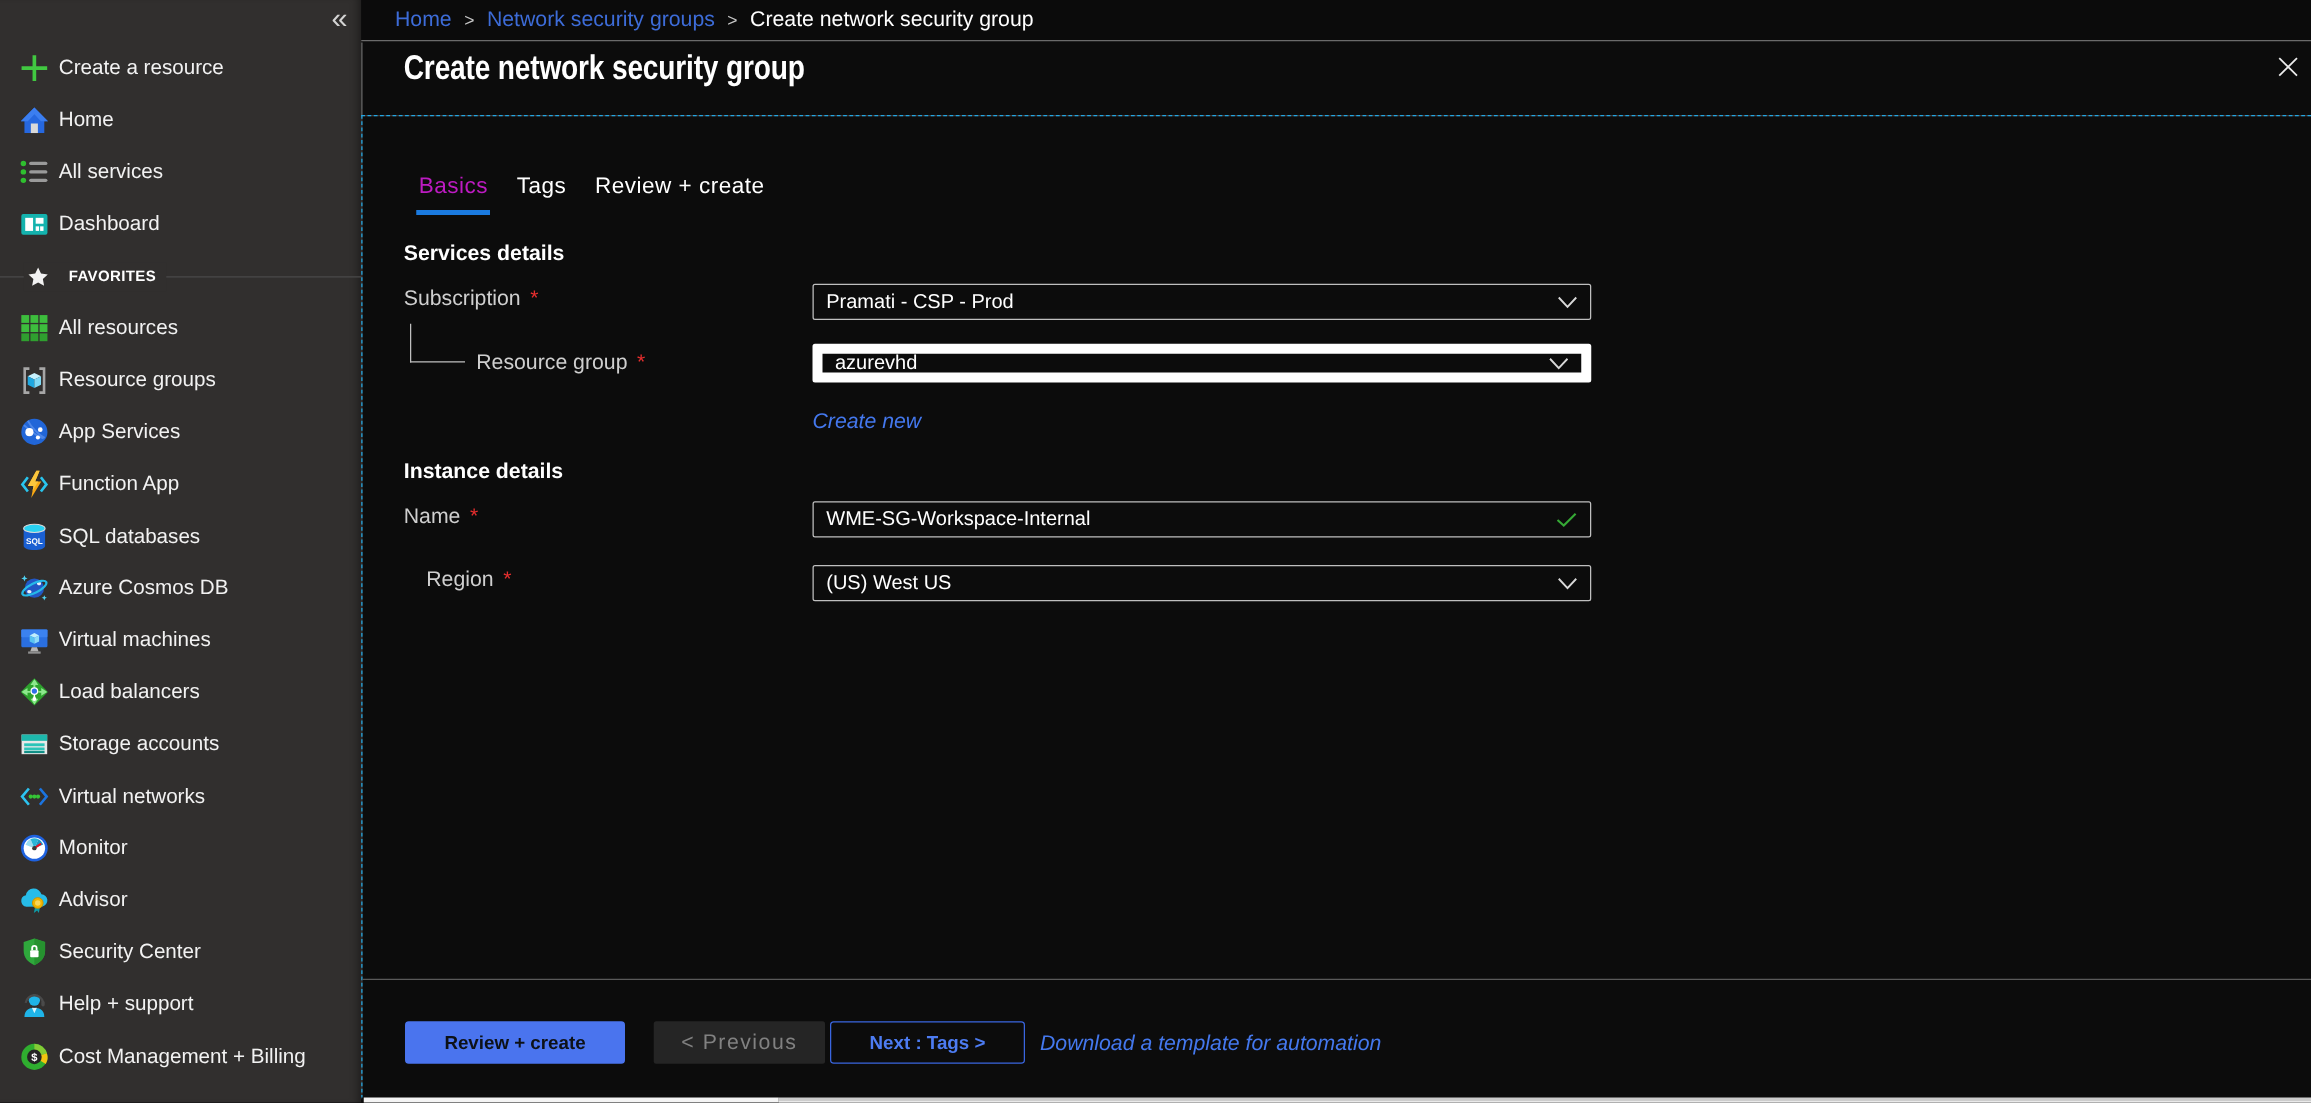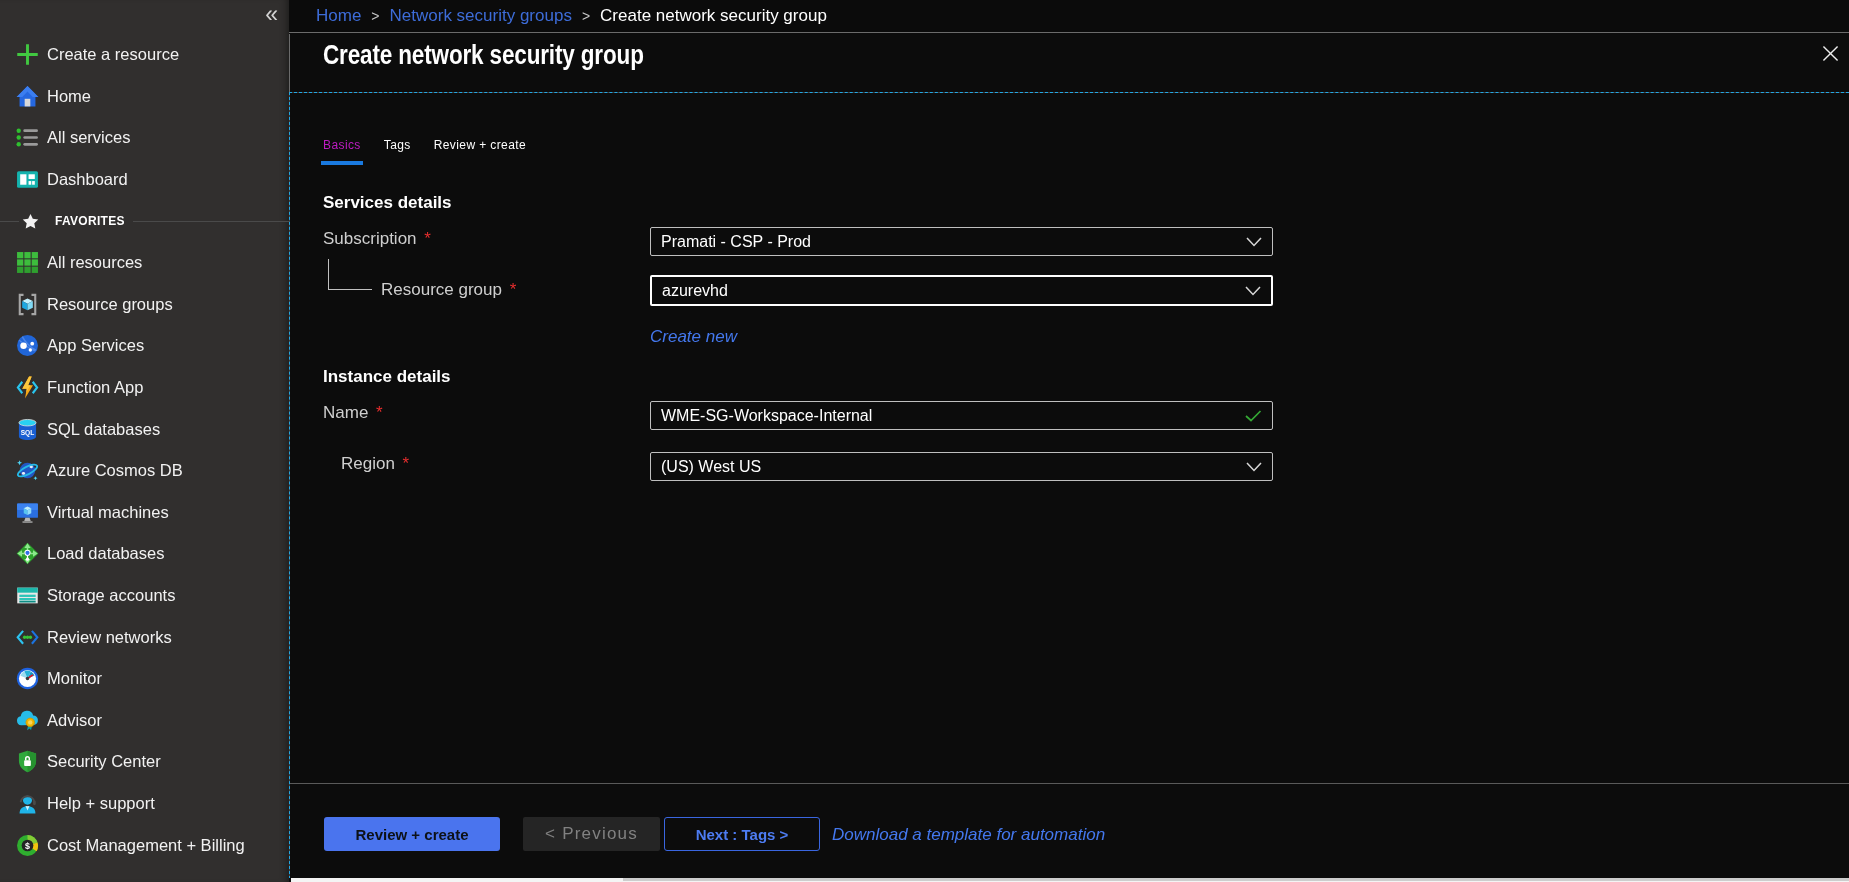--- a/index.html
+++ b/index.html
@@ -30,31 +30,31 @@
 #underh { position:absolute; left:0; top:92px; right:0; height:1px; background:#423a38; }
 #underv { position:absolute; left:0; top:92px; width:1px; height:787px; background:#423a38; }
 #wrap { position:absolute; left:0; top:92px; right:0; height:787px;
   border-left:1px dashed #22a7e4; border-top:1px dashed #22a7e4; background:transparent; }
 #content { position:absolute; left:0; top:0; right:0; height:690px; }
 #footer { position:absolute; left:0; top:690px; right:0; height:96px; border-top:1px solid #5a5a5a; }
 #strip { position:absolute; left:0; top:878px; right:0; height:4px; background:#0c0c0c; }
 #strip .w1 { position:absolute; left:2px; width:332px; top:0; height:4px; background:#f4f4f4; }
 #strip .w2 { position:absolute; left:334px; right:0; top:0; height:4px; background:#cdcdcd; border-bottom:1px solid #f4f4f4; }
 
-#tabs { position:absolute; left:33px; top:45px; display:flex; font-size:12px; }
+#tabs { position:absolute; left:45px; top:45px; display:flex; font-size:18px; }
 #tabs .tab { margin-right:23px; padding-bottom:13px; color:#fff; letter-spacing:0.4px; }
 #tabs .tab.active { color:#bd1bc2; border-bottom:4px solid #1a7ae0; padding-bottom:9px; margin-left:-2px; padding-left:2px; padding-right:2px; margin-right:21px; }
 
 .h2 { position:absolute; left:33px; color:#fff; font-size:17px; font-weight:bold; }
 .lbl { position:absolute; color:#cfcfcf; font-size:17px; }
 .lbl .req { color:#e62e2e; margin-left:3px; }
 .field { position:absolute; left:360px; width:623px; height:29px; border:1px solid #bfbfbf; border-radius:2px;
   background:transparent; color:#fff; font-size:16px; display:flex; align-items:center;
   padding:0 10px; justify-content:space-between; }
-.field.purple { border:2px solid #ffffff; border-radius:2px; }
+.field.purple { border:8px solid #ffffff; border-radius:2px; }
 .link { color:#4478ee; font-size:17px; text-decoration:none; }
 #lconn { position:absolute; left:38px; top:166px; width:44px; height:31px;
   border-left:1px solid #c0c0c0; border-bottom:1px solid #c0c0c0; }
 
 .btn { position:absolute; top:33px; height:34px; display:flex; align-items:center; justify-content:center;
   font-size:15px; font-weight:600; border-radius:3px; }
 #btn-review { left:34px; width:176px; background:#4a74ee; color:#0d1117; }
 #btn-prev { left:233px; width:137px; background:#252525; color:#818181; font-weight:400; border-radius:2px; font-size:17px; letter-spacing:1.2px; }
 #btn-next { left:374px; width:156px; background:transparent; border:1px solid #3a66e0; color:#4d7cf2; }
 #dl { position:absolute; left:542px; top:41px; }
@@ -195,41 +195,41 @@
             <polygon points="11,19.4 12.6,17 9.4,17"></polygon>
             <line x1="4" y1="11" x2="8" y2="11"></line>
             <polygon points="2.6,11 5,9.4 5,12.6"></polygon>
             <line x1="14" y1="11" x2="18" y2="11"></line>
             <polygon points="19.4,11 17,9.4 17,12.6"></polygon>
           </g>
           <line x1="11" y1="11" x2="11" y2="16.2" stroke="#fff" stroke-width="1"></line>
           <circle cx="11" cy="10.4" r="2.5" fill="#2e6fe8" stroke="#fff" stroke-width="1"></circle>
           <circle cx="11" cy="16.4" r="1.5" fill="#fff"></circle>
         </svg>
-        <span>Load databases</span>
+        <span>Load balancers</span>
       </li>
     <li>
         <svg viewBox="0 0 22 22">
           <rect x="1.2" y="3.5" width="19.6" height="15" fill="#e8e8e8"></rect>
           <rect x="1.2" y="3.5" width="19.6" height="4.8" fill="#1db8ac"></rect>
           <rect x="3.2" y="10.2" width="15.6" height="2.2" fill="#2cc4b8"></rect>
           <rect x="3.2" y="13.4" width="15.6" height="2.2" fill="#2cc4b8"></rect>
           <rect x="3.2" y="16.1" width="15.6" height="1.6" fill="#0d8d84"></rect>
         </svg>
         <span>Storage accounts</span>
       </li>
     <li>
         <svg viewBox="0 0 22 22">
           <polyline points="6.8,4.6 1.6,10.8 6.8,17" stroke="#2cc3f0" stroke-width="2" fill="none"></polyline>
           <polyline points="15.2,4.6 20.4,10.8 15.2,17" stroke="#1b74e0" stroke-width="2" fill="none"></polyline>
           <circle cx="8.2" cy="10.8" r="1.6" fill="#35c435"></circle>
           <circle cx="11" cy="10.8" r="1.6" fill="#35c435"></circle>
           <circle cx="13.8" cy="10.8" r="1.6" fill="#35c435"></circle>
         </svg>
-        <span>Review networks</span>
+        <span>Virtual networks</span>
       </li>
     <li>
         <svg viewBox="0 0 22 22">
           <circle cx="11" cy="11" r="10.2" fill="#1e62e0"></circle>
           <circle cx="11" cy="11" r="8.2" fill="#fff"></circle>
           <path d="M11 11L4.2 8.4A7.3 7.3 0 0 1 8 4.1z" fill="#9adcf0"></path>
           <path d="M11 11L8 4.1a7.3 7.3 0 0 1 6.2.1z" fill="#29b5d8"></path>
           <path d="M11 11l3.2-6.8a7.3 7.3 0 0 1 3.6 4z" fill="#1899c4"></path>
           <line x1="11" y1="11" x2="16.2" y2="7.6" stroke="#e81123" stroke-width="1.5"></line>
           <circle cx="11" cy="11" r="1.7" fill="#3a3a3a"></circle>

